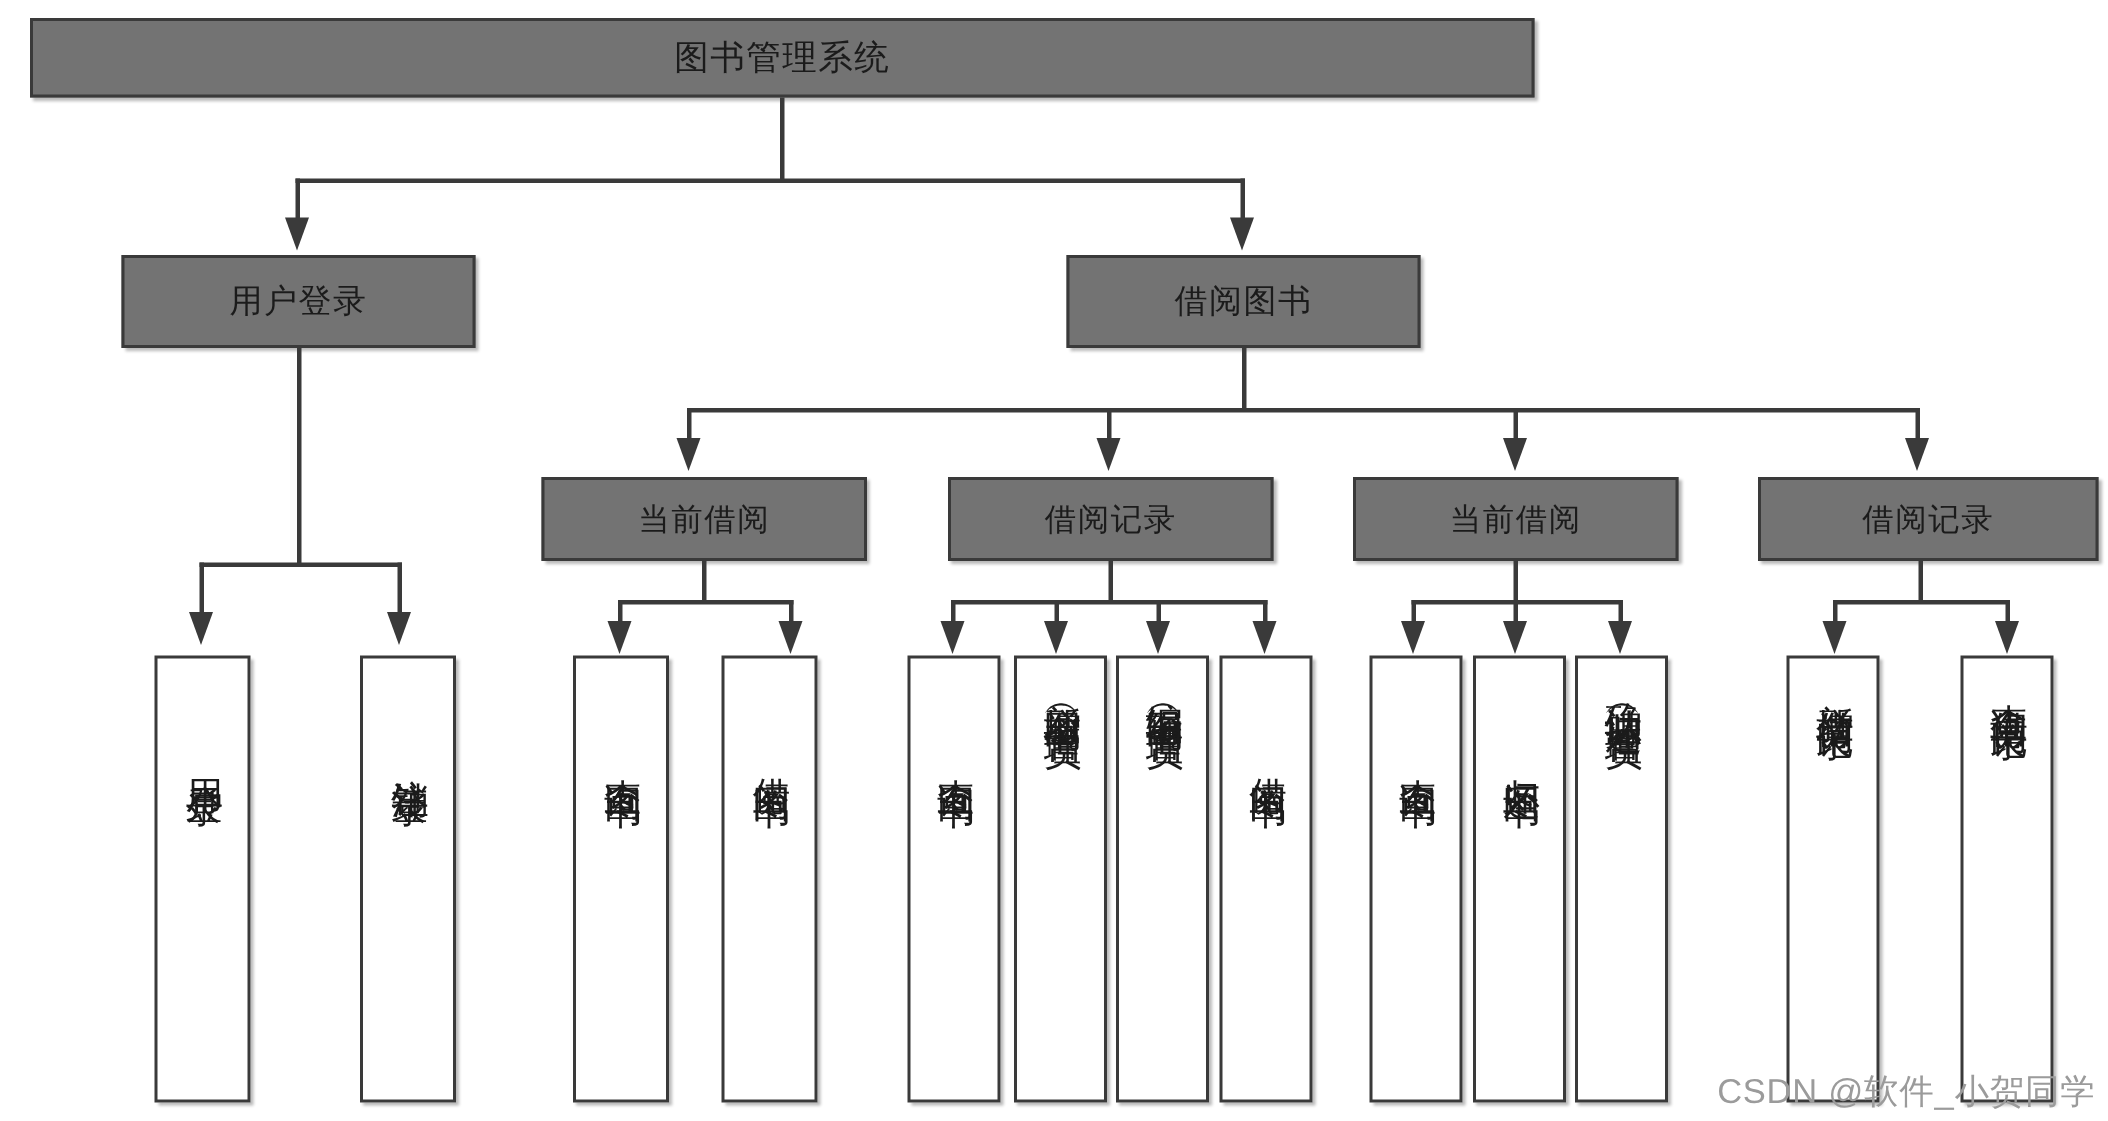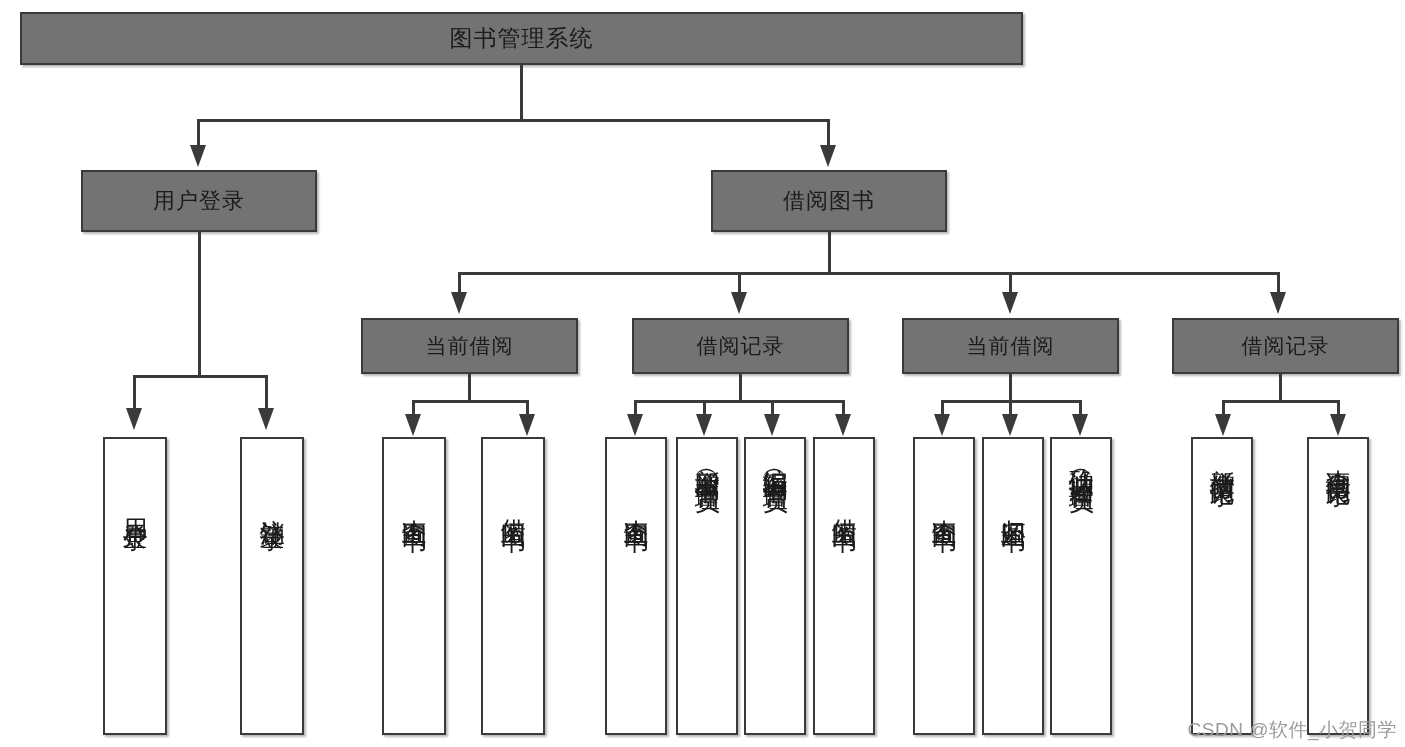--- a/index.html
+++ b/index.html
@@ -64,21 +64,21 @@
     width:0;height:0;
     border-left:8px solid transparent;
     border-right:8px solid transparent;
     border-top:22px solid #3a3a3a;
   }
 
   
   .watermark{
     position:absolute;
     right:8px;bottom:4px;
-    font-size:19px;
+    font-size:23px;
     color:#9b9b9b;
     white-space:nowrap;
     letter-spacing:.5px;
   }
 </style>
 </head>
 <body>
 
 <div id="stage">
 

